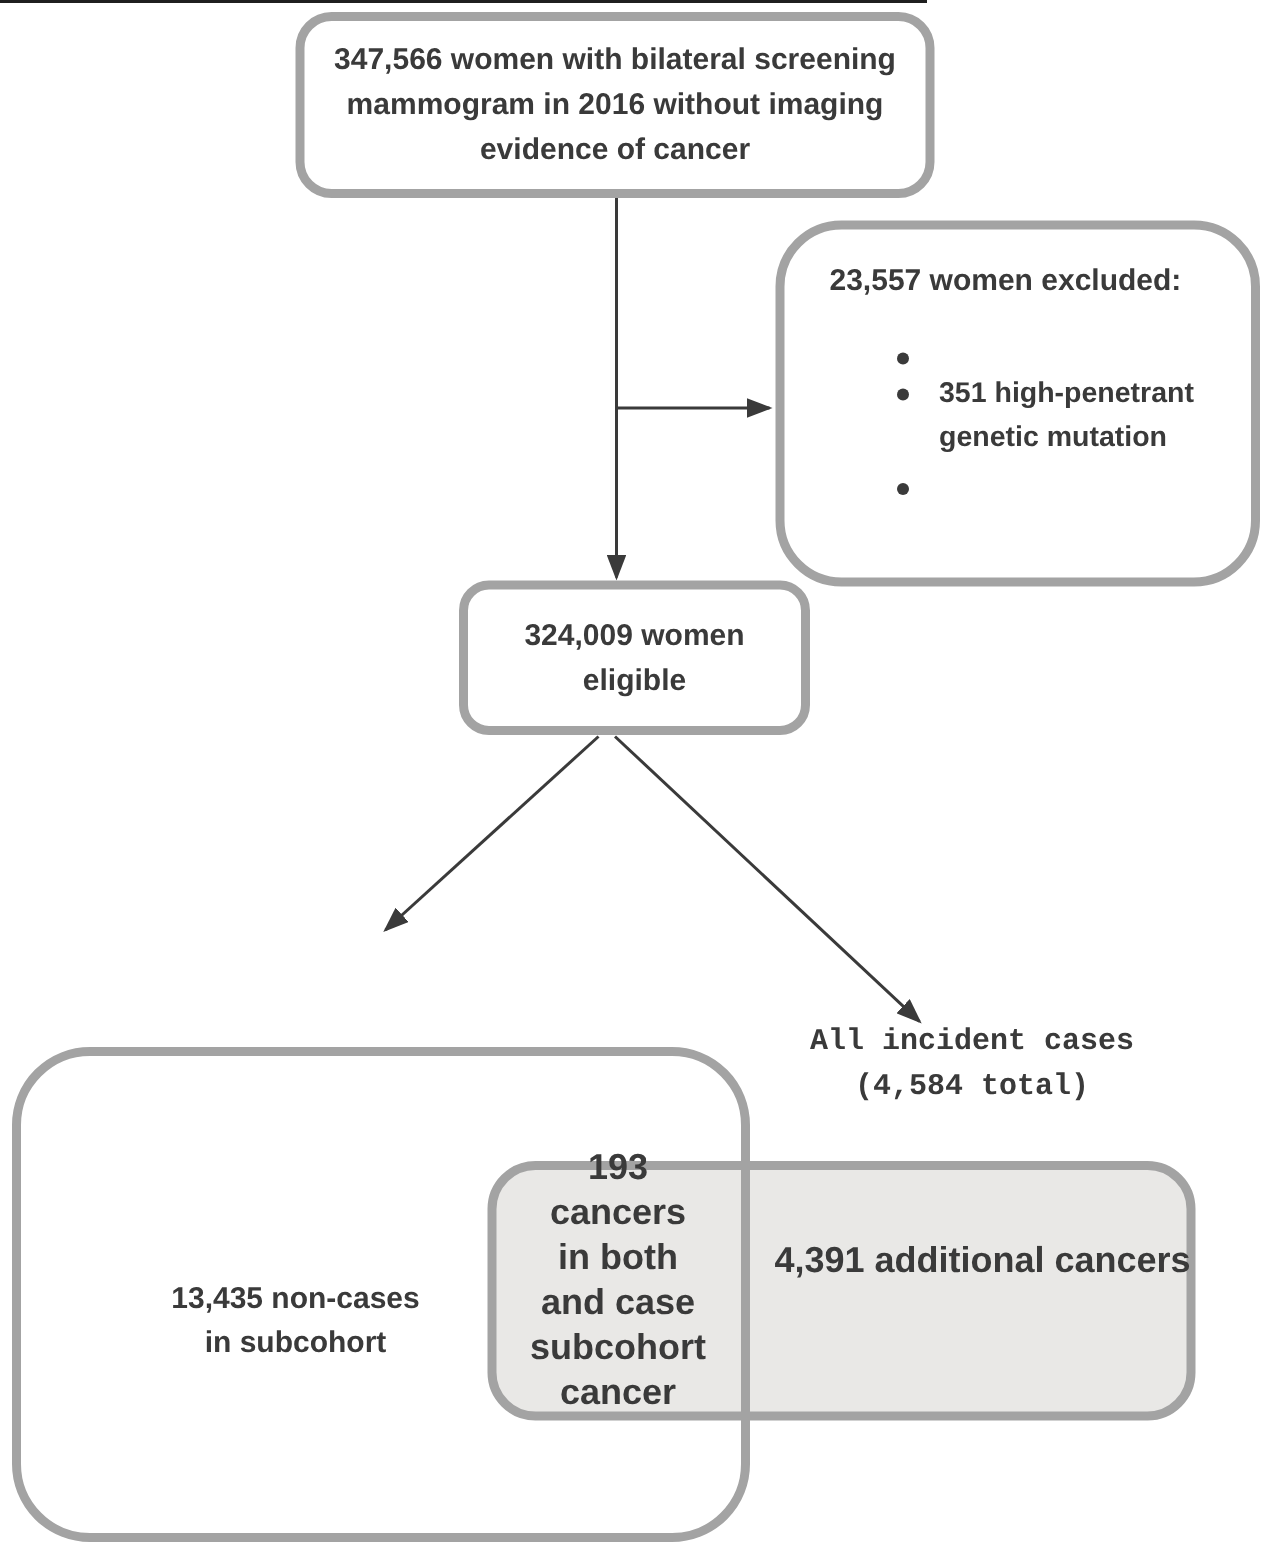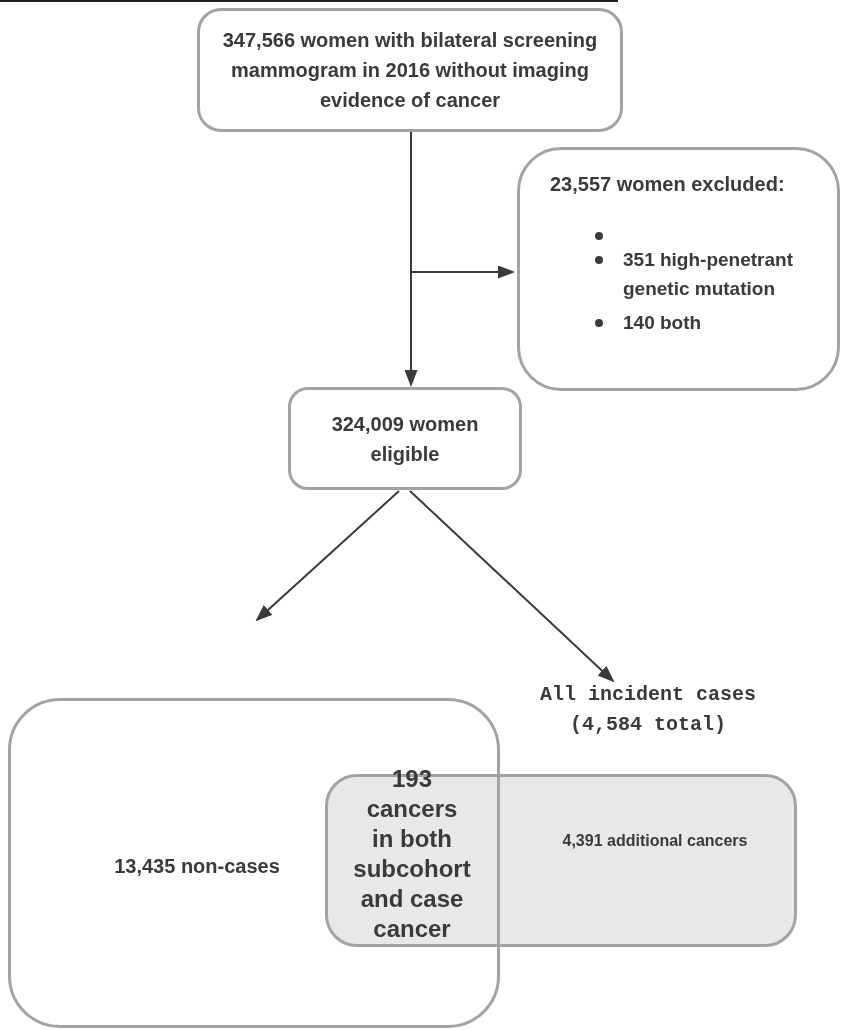--- a/index.html
+++ b/index.html
@@ -12,58 +12,58 @@
     color:#3a3a3a;
     overflow:hidden;
   }
   .edge-line{
     position:absolute;left:0;top:0;width:618px;height:2px;
     background:#1f1f1f;z-index:0;
   }
   .arrows{position:absolute;left:0;top:0;z-index:1;}
   .box{
     position:absolute;box-sizing:border-box;
-    border:3px solid #a3a3a3;background:#ffffff;
+    border:6px solid #a3a3a3;background:#ffffff;
     display:flex;flex-direction:column;justify-content:center;align-items:center;
     z-index:2;
   }
   .txt-line{font-size:20px;line-height:30px;white-space:nowrap;text-align:center;}
   .top-box{left:197px;top:8px;width:426px;height:124px;border-radius:24px;}
   .excluded-box{
     left:517px;top:147px;width:323px;height:244px;border-radius:44px;
     justify-content:flex-start;align-items:flex-start;
     padding:20px 0 0 30px;
   }
   .excluded-title{font-size:20px;line-height:29px;white-space:nowrap;}
   .bullet-list{list-style:none;margin:22px 0 0 0;padding:0;}
   .bullet-list li{display:flex;align-items:flex-start;margin:0 0 5px 0;}
   .dot{
     flex:0 0 auto;width:8px;height:8px;border-radius:50%;
     background:#3a3a3a;margin:11px 20px 0 45px;
   }
   .li-text{font-size:19px;line-height:29px;width:212px;}
-  .eligible-box{left:288px;top:387px;width:234px;height:103px;border-radius:20px;}
+  .eligible-box{left:306px;top:387px;width:234px;height:103px;border-radius:20px;}
   .branch-label{
     position:absolute;z-index:2;text-align:center;
     font-size:20px;line-height:29px;
   }
   .random-label{left:125px;top:633px;width:240px;}
   .cases-label{left:528px;top:680px;width:240px;font-family:Liberation Mono, monospace;}
   .gray-box{
     left:325px;top:774px;width:472px;height:173px;border-radius:32px;
     background:#e9e8e6;z-index:1;
   }
   .white-box{
     left:8px;top:698px;width:492px;height:330px;border-radius:52px;
     background:transparent;z-index:3;
   }
   .venn-text{position:absolute;z-index:4;text-align:center;}
   .subcohort-text{left:77px;top:852px;width:240px;font-size:20px;line-height:29px;}
   .overlap-text{left:347px;top:764px;width:130px;font-size:24px;line-height:30px;}
-  .outside-text{left:505px;top:826px;width:300px;font-size:16px;line-height:30px;}
+  .outside-text{left:505px;top:826px;width:300px;font-size:24px;line-height:30px;}
 </style>
 </head>
 <body>
 
 <div id="canvas">
 
   <div class="edge-line"></div>
 
   <svg class="arrows" width="850" height="1030" viewBox="0 0 850 1030">
     <defs>
@@ -88,21 +88,20 @@
     <ul class="bullet-list">
       <li>
         <span class="dot"></span>
       </li>
       <li>
         <span class="dot"></span>
         <span class="li-text">351 high-penetrant genetic mutation</span>
       </li>
       <li>
         <span class="dot"></span>
-        <span class="li-text">140 both</span>
       </li>
     </ul>
   </div>
 
   <div class="box eligible-box">
     <div class="txt-line">324,009 women</div>
     <div class="txt-line">eligible</div>
   </div>
 
 
@@ -110,27 +109,28 @@
     <div class="txt-line">All incident cases</div>
     <div class="txt-line">(4,584 total)</div>
   </div>
 
   <div class="box gray-box"></div>
 
   <div class="box white-box"></div>
 
   <div class="venn-text subcohort-text">
     <div>13,435 non-cases</div>
+    <div>in subcohort</div>
   </div>
 
   <div class="venn-text overlap-text">
     <div>193 cancers</div>
     <div>in both</div>
+    <div>and case</div>
     <div>subcohort</div>
-    <div>and case</div>
     <div>cancer</div>
   </div>
 
   <div class="venn-text outside-text">
     <div>4,391 additional cancers</div>
   </div>
 
 </div>
 
 </body></html>

